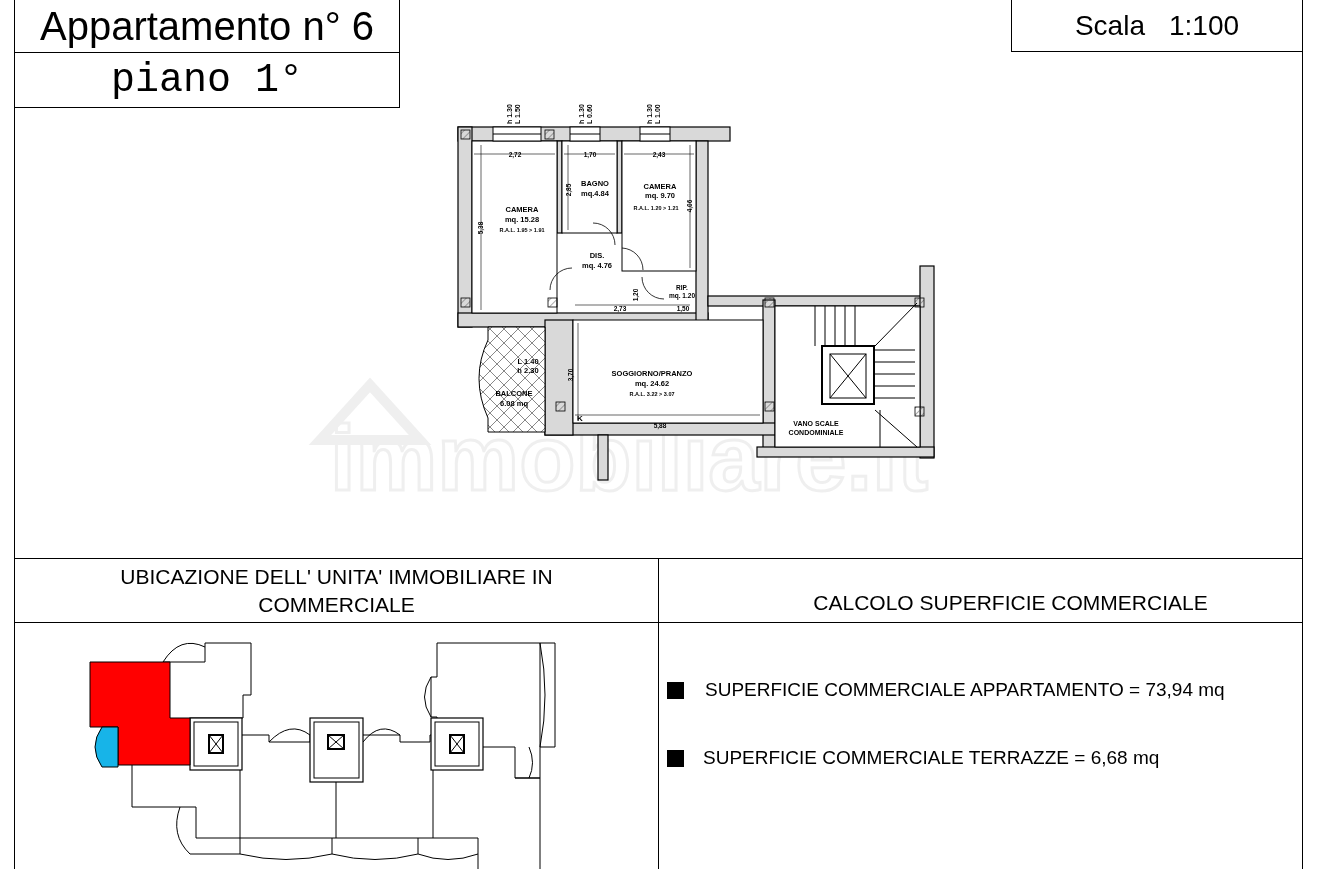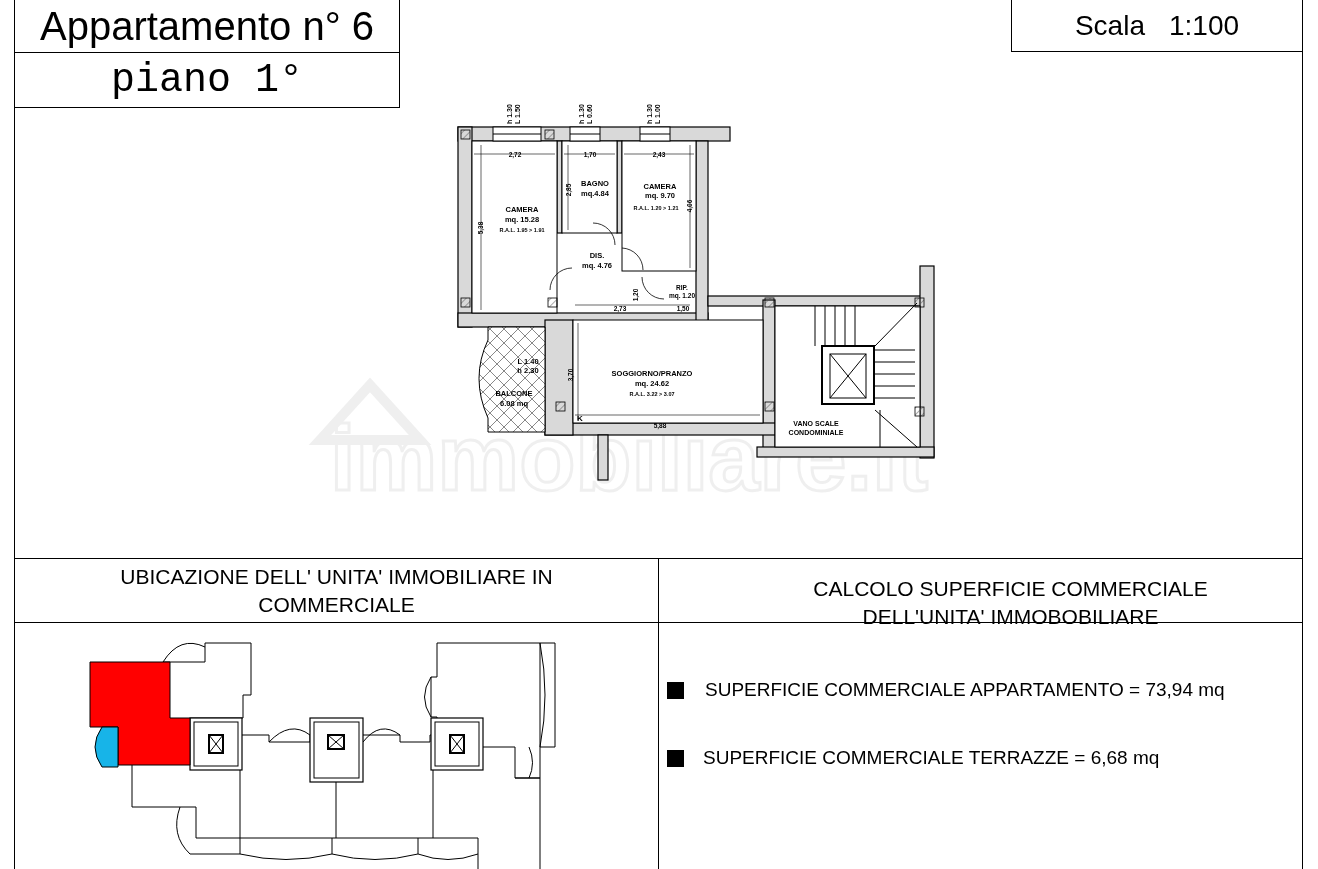--- a/index.html
+++ b/index.html
@@ -205,21 +205,20 @@
     <line x1="880" y1="410" x2="880" y2="447"></line>
   </g>
 </svg>
 
 <div class="section-head" style="left:15px;width:643px;">
   <span>UBICAZIONE DELL' UNITA' IMMOBILIARE IN</span>
   <span>COMMERCIALE</span>
 </div>
 <div class="section-head" style="left:689px;width:643px;margin-top:12px;">
   <span>CALCOLO SUPERFICIE COMMERCIALE</span>
-  <span>DELL'UNITA' IMMOBOBILIARE</span>
 </div>
 
 <svg style="position:absolute;left:70px;top:625px;" width="520" height="244" viewBox="0 0 520 244" xmlns="http://www.w3.org/2000/svg">
   <g fill="none" stroke="#000" stroke-width="1">
     <path d="M93 37 L135 37 L135 18 L181 18 L181 70 L173 70 L173 93 L120 93"></path>
     <path d="M93 37 Q110 10 135 22"></path>
     <path d="M62 140 L62 182 L126 182 L126 213 L170 213 L170 229"></path>
     <path d="M170 110 L170 213"></path>
     <path d="M170 110 L199 110 L199 117 L240 117 L240 110"></path>
     <path d="M199 117 Q220 95 240 110"></path>

